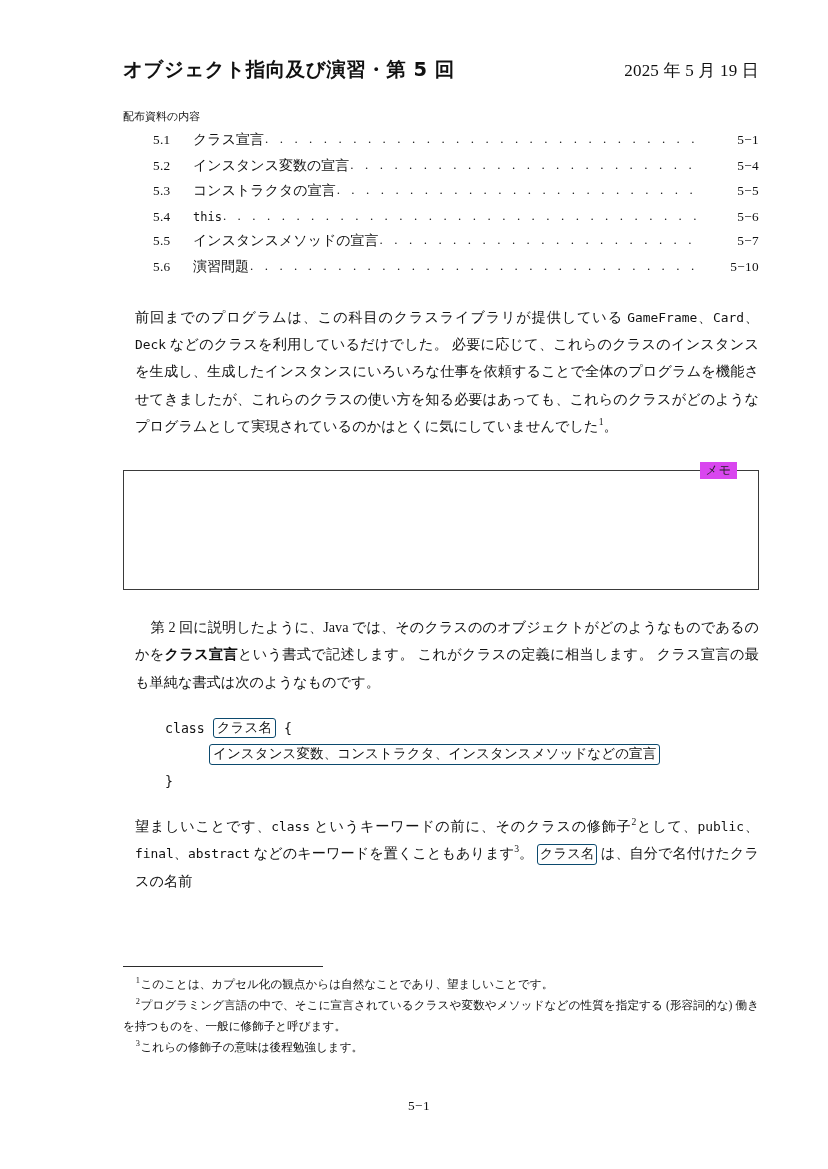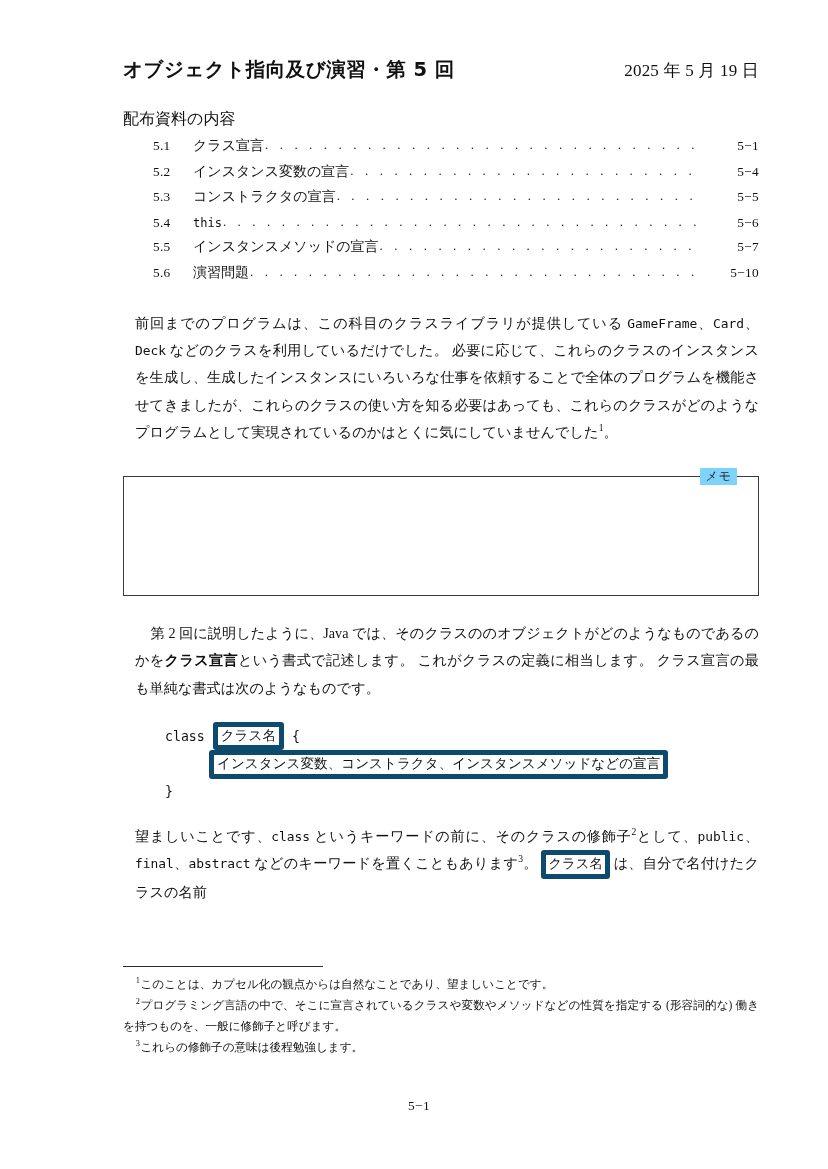--- a/index.html
+++ b/index.html
@@ -42,21 +42,21 @@
     white-space: nowrap;
   }
   .doc-date {
     font-size: 17px;
     white-space: nowrap;
     letter-spacing: 0.2px;
   }
 
   
   .toc-caption {
-    font-size: 16px;
+    font-size: 11px;
     margin-bottom: 9px;
   }
   .toc { margin: 0 0 30px 0; }
   .toc-row {
     display: flex;
     align-items: baseline;
     font-size: 14px;
     line-height: 1.0;
     margin-bottom: 11.5px;
     padding-left: 30px;
@@ -132,41 +132,41 @@
   }
   .memo-box {
     position: absolute;
     left: 0; top: 8px; right: 0; bottom: 0;
     border: 1.1px solid #3a3a3a;
   }
   .memo-label {
     position: absolute;
     right: 22px;
     top: 0px;
-    background: #7dd3fc;
+    background: #d946ef;
     padding: 0 5px;
     font-size: 12px;
     letter-spacing: 1px;
     line-height: 17px;
     color: #222;
   }
 
   
   .codeblock {
     margin: 20px 0 18px 0;
     padding-left: 42px;
     font-family: "DejaVu Sans Mono", "Liberation Mono", monospace;
     font-size: 13.2px;
     line-height: 2.0;
   }
   .code-line { white-space: nowrap; }
   .code-line.indent2 { padding-left: 44px; }
   .ph-box {
     display: inline-block;
-    border: 5px solid #0c4a6e;
+    border: 1px solid #0c4a6e;
     border-radius: 3px;
     padding: 0px 3px 1px 3px;
     font-family: "Liberation Serif", "DejaVu Serif", serif;
     font-size: 13.6px;
     line-height: 1.28;
     vertical-align: 1px;
     white-space: nowrap;
   }
   .ph-box.inline-ph {
     font-size: 13.4px;

